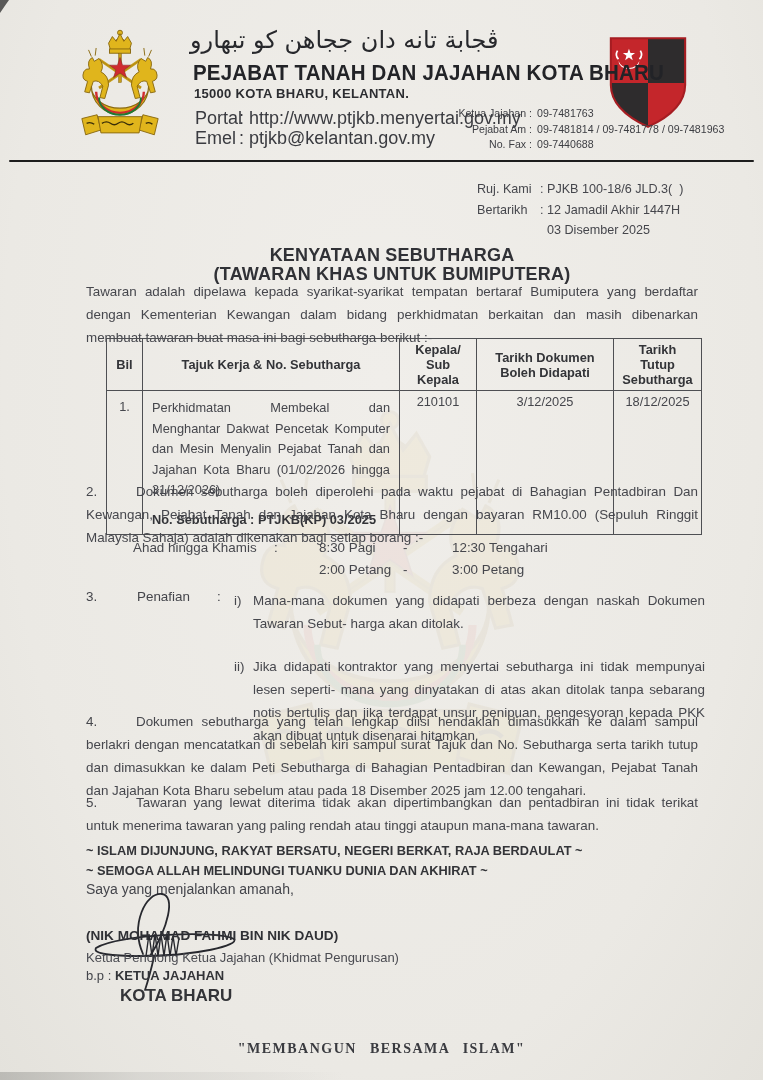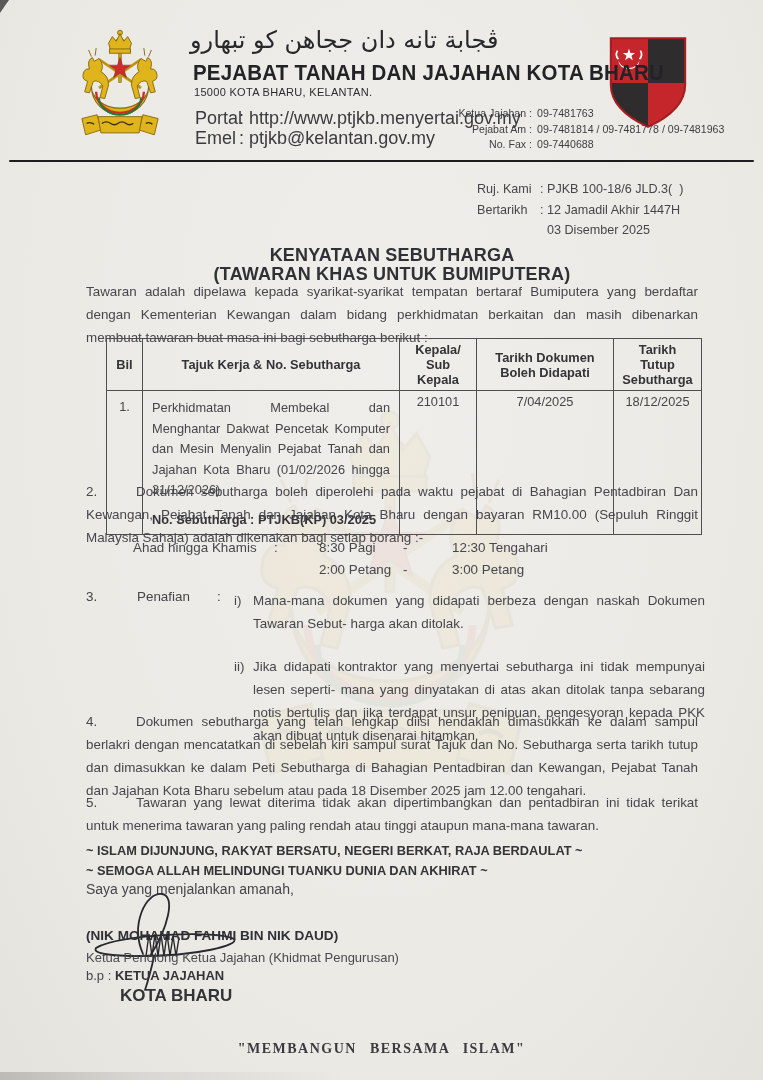--- a/index.html
+++ b/index.html
@@ -15,21 +15,21 @@
   .corner-mark{position:absolute;left:0;top:0;width:9px;height:13px;background:#2a2a2a;opacity:.75;
     clip-path:polygon(0 0,100% 0,55% 45%,0 100%);}
 
   
   .crest{position:absolute;left:72px;top:27px;width:96px;height:124px;}
   .shield{position:absolute;left:608px;top:34px;width:80px;height:98px;}
   .jawi{position:absolute;left:190px;top:26px;width:392px;direction:rtl;text-align:left;
     font-family:"DejaVu Sans",sans-serif;font-size:24px;color:#27282c;letter-spacing:1px;}
   .office{position:absolute;left:193px;top:60px;font-size:20.5px;font-weight:800;
     color:#222327;letter-spacing:.2px;transform:scaleY(1.06);transform-origin:left top;white-space:nowrap;}
-  .address{position:absolute;left:194px;top:86px;font-size:11px;font-weight:400;color:#2c2d31;letter-spacing:.3px;}
+  .address{position:absolute;left:194px;top:86px;font-size:13px;font-weight:700;color:#2c2d31;letter-spacing:.3px;}
   .contact-left{position:absolute;left:195px;top:109px;font-size:18px;color:#3a3b40;line-height:19.5px;}
   .contact-left .row{display:flex;}
   .contact-left .lbl{width:44px;display:inline-block;}
   .contact-right{position:absolute;left:438px;top:106px;width:318px;font-size:10.6px;color:#3d3e43;line-height:15.5px;}
   .contact-right .row{display:flex;}
   .contact-right .lbl{width:94px;text-align:right;padding-right:5px;flex:0 0 auto;}
   .rule{position:absolute;left:9px;top:160px;width:745px;height:2.4px;background:#1d1d1d;border-radius:1px;}
 
   
   .refblock{position:absolute;left:477px;top:179px;font-size:12.6px;line-height:20.5px;color:#45464c;}
@@ -247,21 +247,21 @@
       </tr>
     </thead>
     <tbody>
       <tr>
         <td class="bil">1.</td>
         <td class="tajuk">
           <div class="tj">Perkhidmatan Membekal dan Menghantar Dakwat Pencetak Komputer dan Mesin Menyalin Pejabat Tanah dan Jajahan Kota Bharu (01/02/2026 hingga 31/12/2026)</div>
           <div class="nosb">No. Sebutharga : PTJKB(KP) 03/2025</div>
         </td>
         <td class="mid">210101</td>
-        <td class="mid">7/04/2025</td>
+        <td class="mid">3/12/2025</td>
         <td class="mid">18/12/2025</td>
       </tr>
     </tbody>
   </table>
 
   <div class="para p2">
     <span class="pnum">2.</span><span>Dokumen sebutharga boleh diperolehi pada waktu pejabat di Bahagian Pentadbiran Dan Kewangan, Pejabat Tanah dan Jajahan Kota Bharu dengan bayaran RM10.00 (Sepuluh Ringgit Malaysia Sahaja) adalah dikenakan bagi setiap borang :-</span>
   </div>
 
   <div class="sched">

